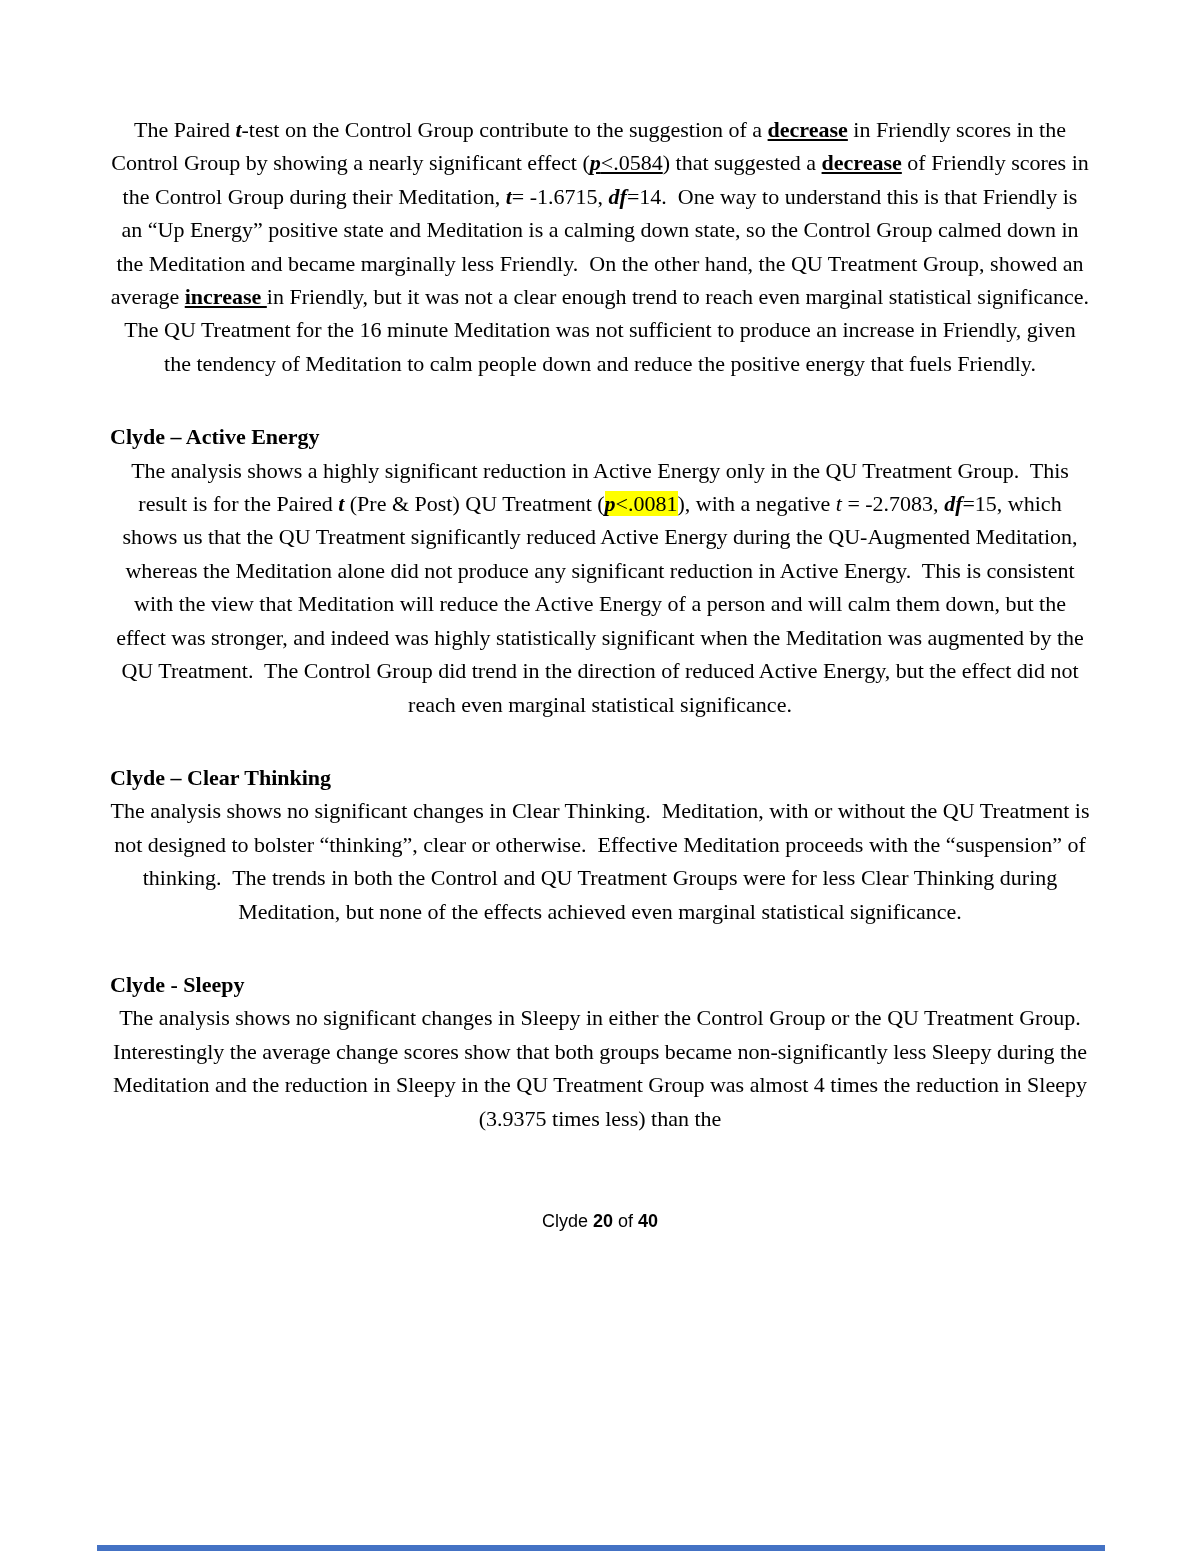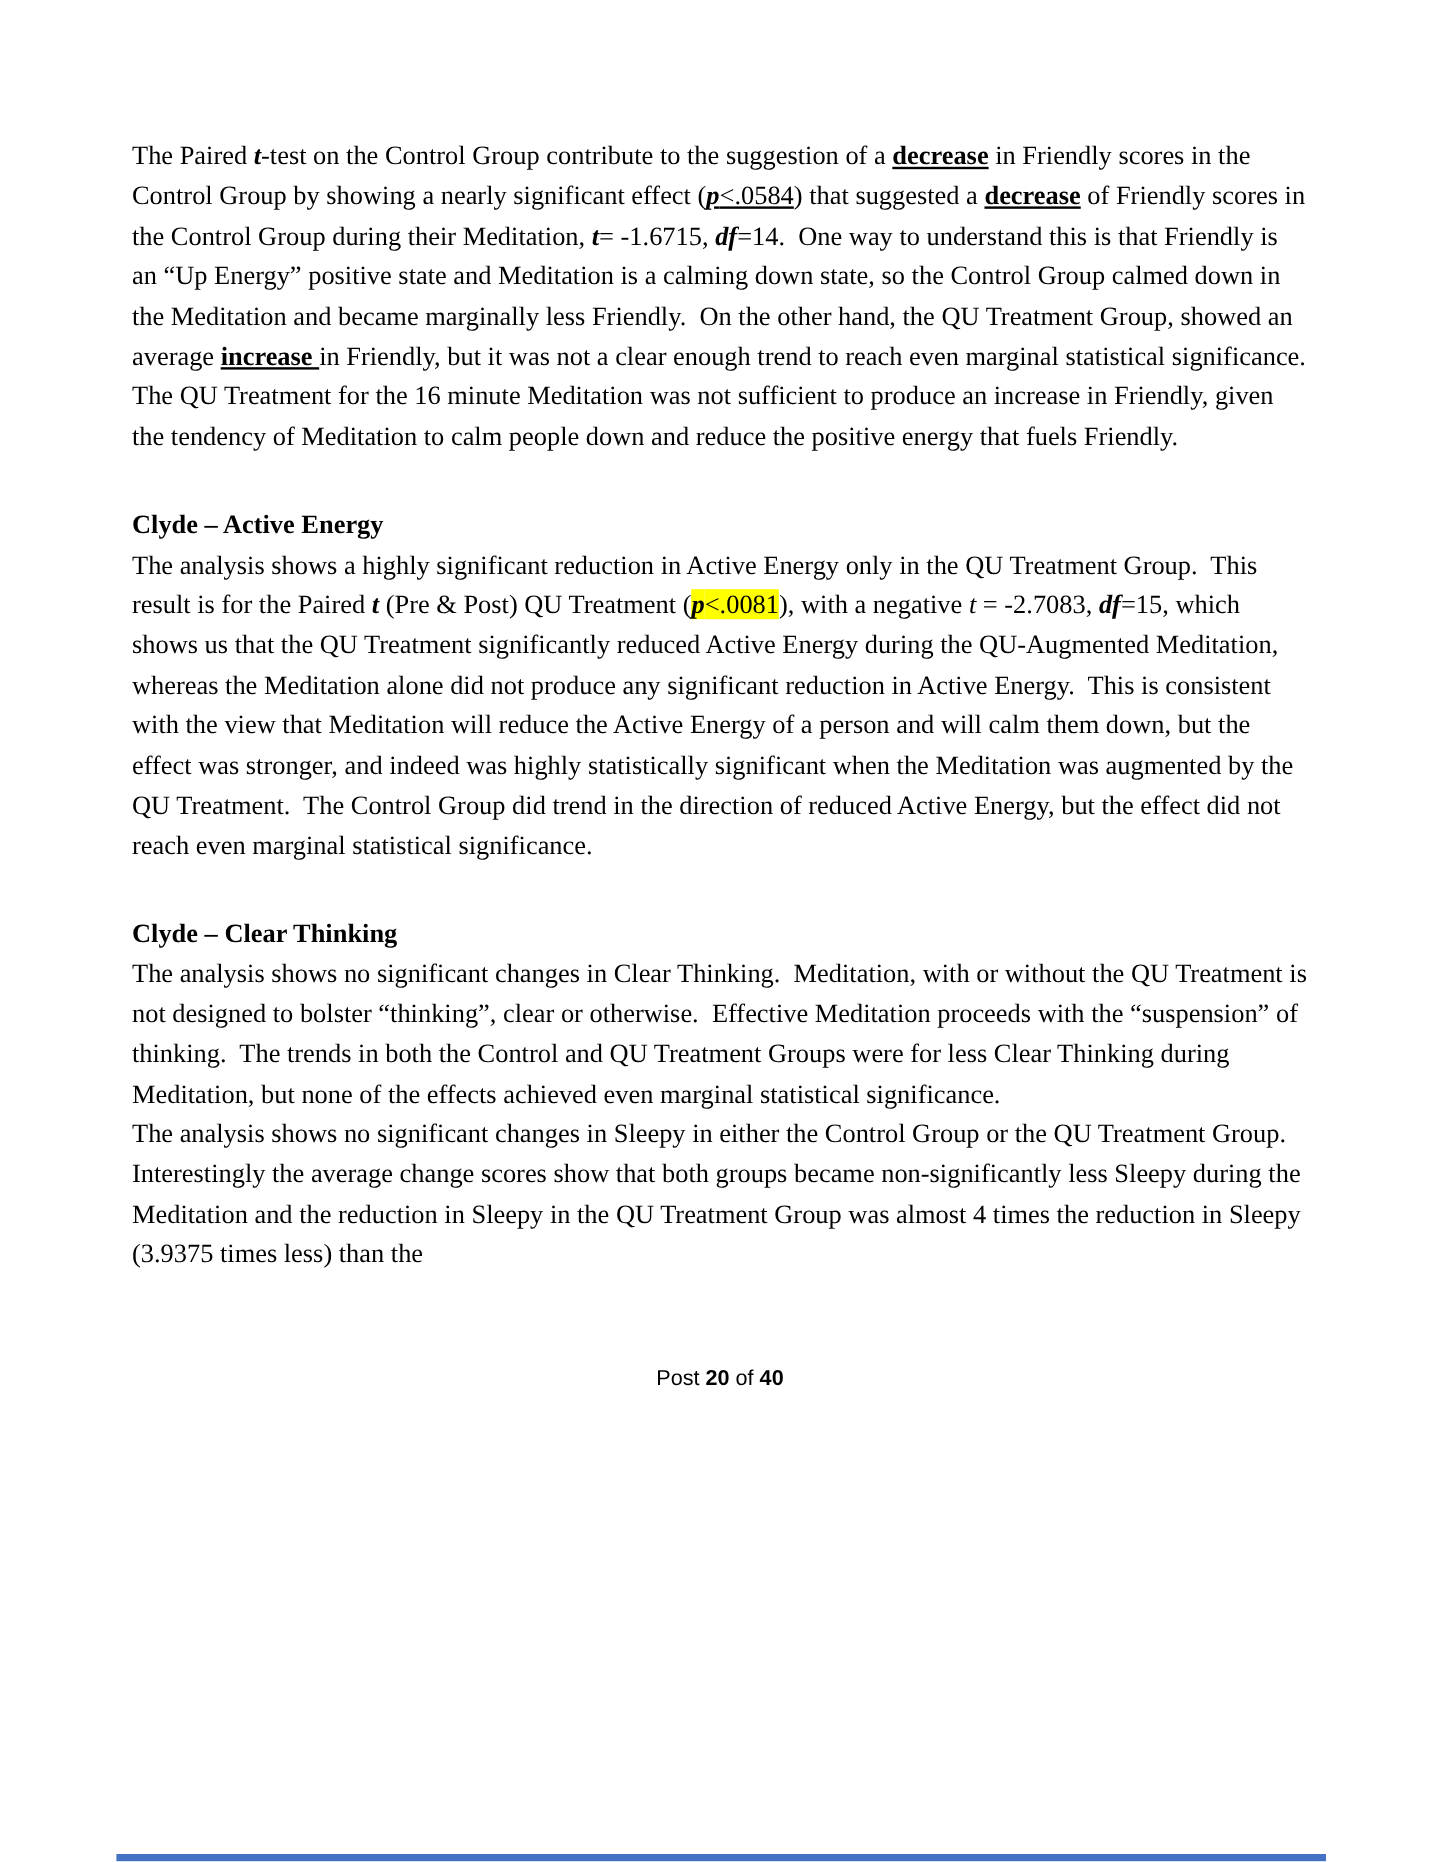--- a/index.html
+++ b/index.html
@@ -17,21 +17,21 @@
     background: #ffffff;
     overflow: hidden;
   }
   .content {
     padding: 113px 110px 0 110px;
   }
   .body-text {
     font-size: 22px;
     line-height: 33.4px;
     white-space: pre-wrap;
-    text-align: left;
+    text-align: center;
   }
   .section-heading {
     font-size: 22px;
     line-height: 33.4px;
     font-weight: bold;
     margin-top: 40px;
     white-space: pre-wrap;
   }
   .b { font-weight: bold; }
   .i { font-style: italic; }
@@ -61,22 +61,23 @@
   <div class="content">
 
     <p class="body-text"><span>The Paired </span><span class="b i">t</span><span>-test on the Control Group contribute to the suggestion of a </span><span class="b u">decrease</span><span> in Friendly scores in the Control Group by showing a nearly significant effect (</span><span class="b i u">p</span><span class="u">&lt;.0584</span><span>) that suggested a </span><span class="b u">decrease</span><span> of Friendly scores in the Control Group during their Meditation, </span><span class="b i">t</span><span>= -1.6715, </span><span class="b i">df</span><span>=14.  One way to understand this is that Friendly is an “Up Energy” positive state and Meditation is a calming down state, so the Control Group calmed down in the Meditation and became marginally less Friendly.  On the other hand, the QU Treatment Group, showed an average </span><span class="b u">increase </span><span>in Friendly, but it was not a clear enough trend to reach even marginal statistical significance.  The QU Treatment for the 16 minute Meditation was not sufficient to produce an increase in Friendly, given the tendency of Meditation to calm people down and reduce the positive energy that fuels Friendly.</span></p>
 
     <h2 class="section-heading">Clyde – Active Energy</h2>
     <p class="body-text"><span>The analysis shows a highly significant reduction in Active Energy only in the QU Treatment Group.  This result is for the Paired </span><span class="b i">t</span><span> (Pre &amp; Post) QU Treatment (</span><span class="b i hl" style="background: rgb(255, 255, 0);">p</span><span class="hl" style="background: rgb(255, 255, 0);">&lt;.0081</span><span>), with a negative </span><span class="i">t</span><span> = -2.7083, </span><span class="b i">df</span><span>=15, which shows us that the QU Treatment significantly reduced Active Energy during the QU-Augmented Meditation, whereas the Meditation alone did not produce any significant reduction in Active Energy.  This is consistent with the view that Meditation will reduce the Active Energy of a person and will calm them down, but the effect was stronger, and indeed was highly statistically significant when the Meditation was augmented by the QU Treatment.  The Control Group did trend in the direction of reduced Active Energy, but the effect did not reach even marginal statistical significance.</span></p>
 
     <h2 class="section-heading">Clyde – Clear Thinking</h2>
     <p class="body-text"><span>The analysis shows no significant changes in Clear Thinking.  Meditation, with or without the QU Treatment is not designed to bolster “thinking”, clear or otherwise.  Effective Meditation proceeds with the “suspension” of thinking.  The trends in both the Control and QU Treatment Groups were for less Clear Thinking during Meditation, but none of the effects achieved even marginal statistical significance.</span></p>
 
+    <h2 class="section-heading">Clyde - Sleepy</h2>
     <p class="body-text"><span>The analysis shows no significant changes in Sleepy in either the Control Group or the QU Treatment Group.  Interestingly the average change scores show that both groups became non-significantly less Sleepy during the Meditation and the reduction in Sleepy in the QU Treatment Group was almost 4 times the reduction in Sleepy (3.9375 times less) than the</span></p>
 
     <div class="footer">
-      <div class="footer-line"><span>Post </span><span class="b">20</span><span> of </span><span class="b">40</span></div>
+      <div class="footer-line"><span>Clyde </span><span class="b">20</span><span> of </span><span class="b">40</span></div>
     </div>
 
   </div>
 
   <div class="accent-bar" style="background: rgb(68, 114, 196);"></div>
 </div>
 
 </body></html>

